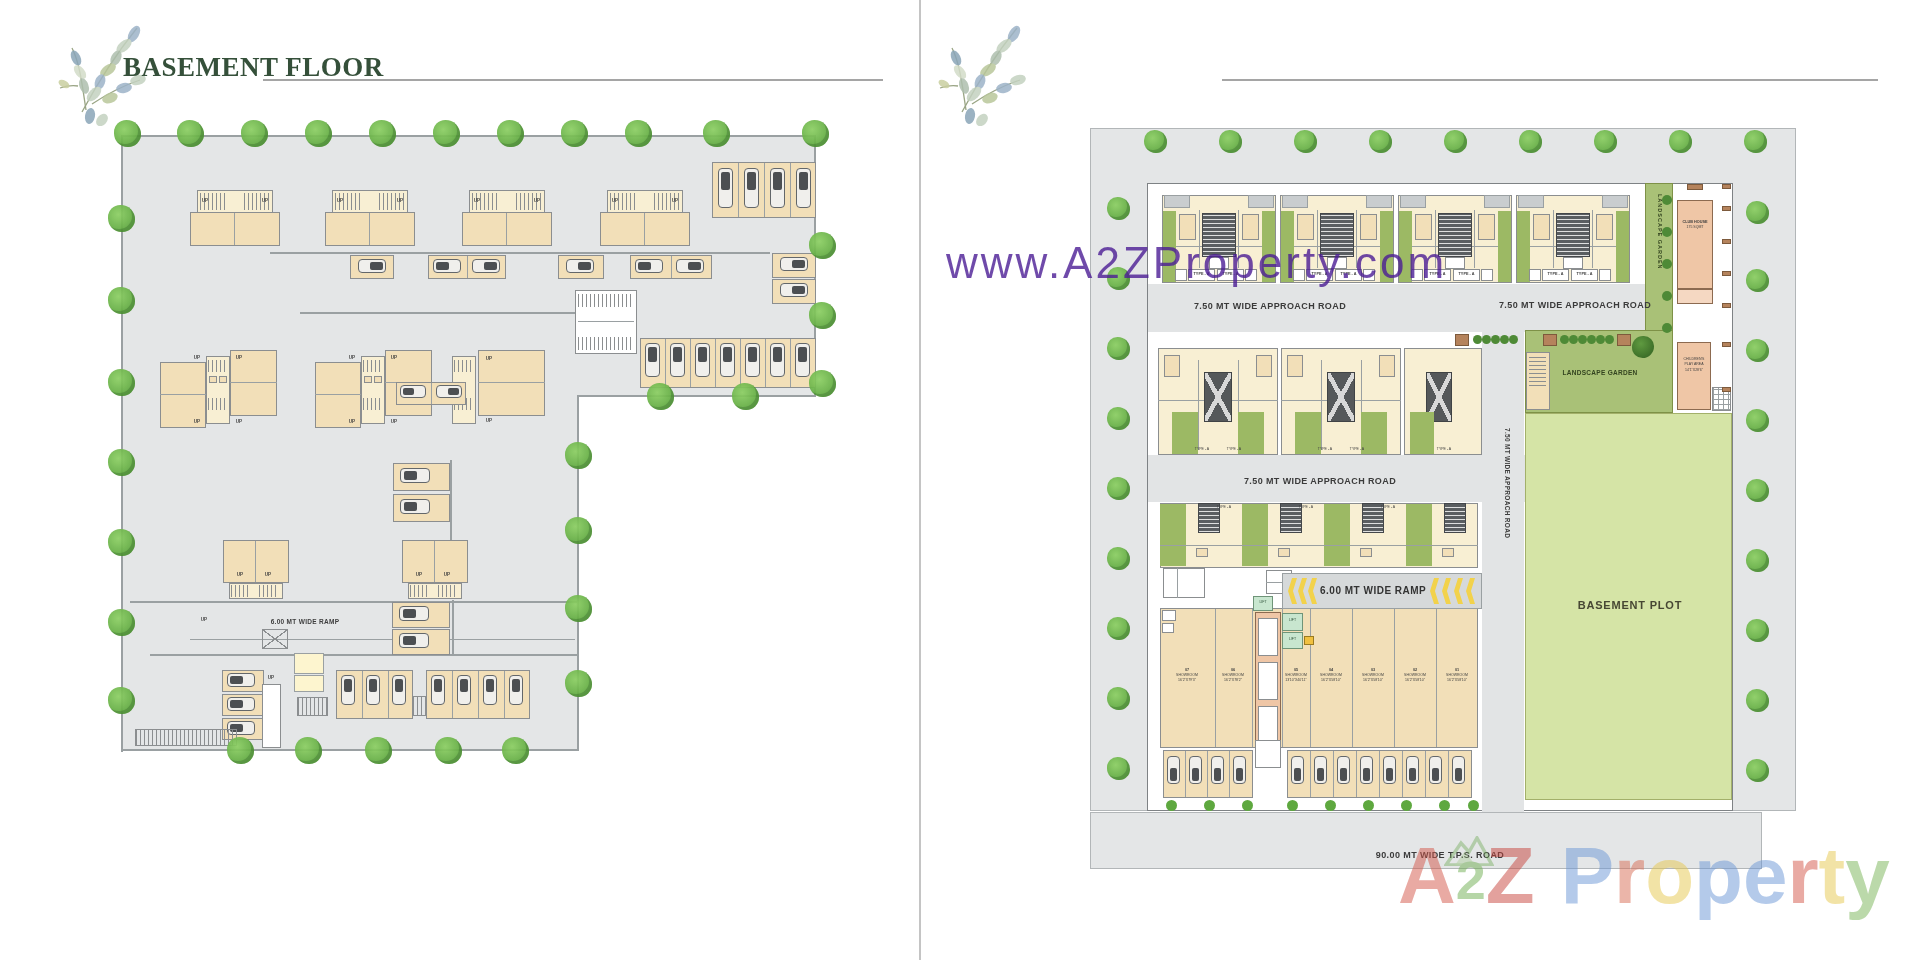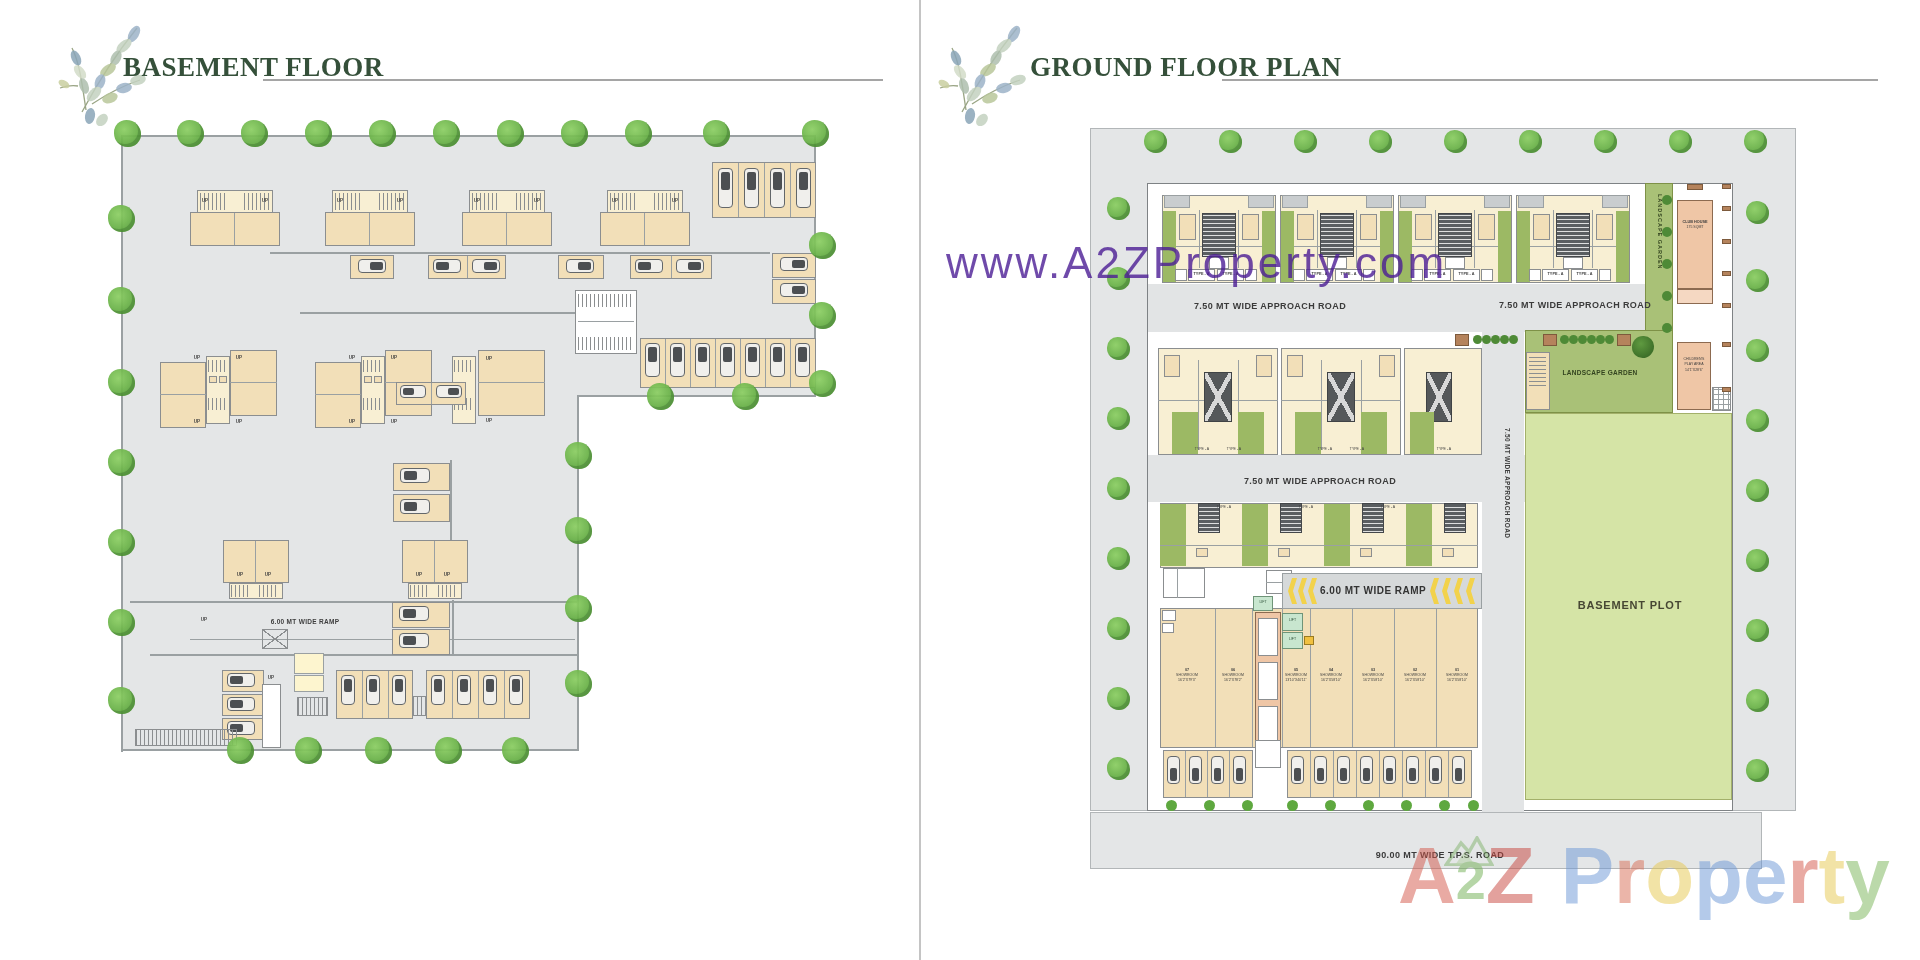--- a/index.html
+++ b/index.html
@@ -117,21 +117,20 @@
           <ellipse cx="32" cy="72" rx="4.5" ry="8" fill="#aebfae" transform="rotate(-20 32 72)"></ellipse>
           <ellipse cx="58" cy="84" rx="5" ry="8" fill="#b9c79b" transform="rotate(70 58 84)"></ellipse>
           <ellipse cx="72" cy="74" rx="5" ry="8" fill="#9db3c8" transform="rotate(80 72 74)"></ellipse>
           <ellipse cx="86" cy="66" rx="5" ry="8" fill="#c4d2c0" transform="rotate(75 86 66)"></ellipse>
           <ellipse cx="12" cy="70" rx="3.5" ry="6" fill="#c9cfa0" transform="rotate(-60 12 70)"></ellipse>
           <ellipse cx="38" cy="102" rx="5" ry="8" fill="#8aa5b8" transform="rotate(10 38 102)"></ellipse>
           <ellipse cx="50" cy="106" rx="5" ry="7" fill="#c4d2c0" transform="rotate(40 50 106)"></ellipse>
         </g>
       </svg></div>
   <div class="title" style="left:123px;top:52px">BASEMENT FLOOR</div>
-  <div class="title" style="left:1030px;top:52px">GROUND FLOOR PLAN</div>
   <div class="underline" style="left:263px;top:79px;width:620px"></div>
   <div class="underline" style="left:1222px;top:79px;width:656px"></div>
   <div class="divider" style="left:919px;top:0;width:2px;height:960px"></div>
 <div class="abs siteB" style="left: 122px; top: 136px; width: 694px; height: 261px;"></div>
     <div class="abs siteB" style="left: 122px; top: 396px; width: 457px; height: 355px;"></div>
     <div class="abs wall" style="left: 122px; top: 135px; width: 694px; height: 2px;"></div>
     <div class="abs wall" style="left: 121px; top: 135px; width: 2px; height: 617px;"></div>
     <div class="abs wall" style="left: 814px; top: 135px; width: 2px; height: 262px;"></div>
     <div class="abs wall" style="left: 578px; top: 395px; width: 238px; height: 2px;"></div>
     <div class="abs wall" style="left: 577px; top: 395px; width: 2px; height: 356px;"></div>

